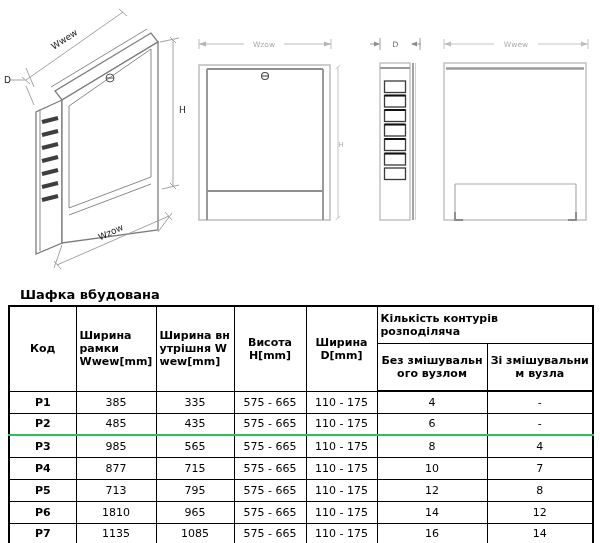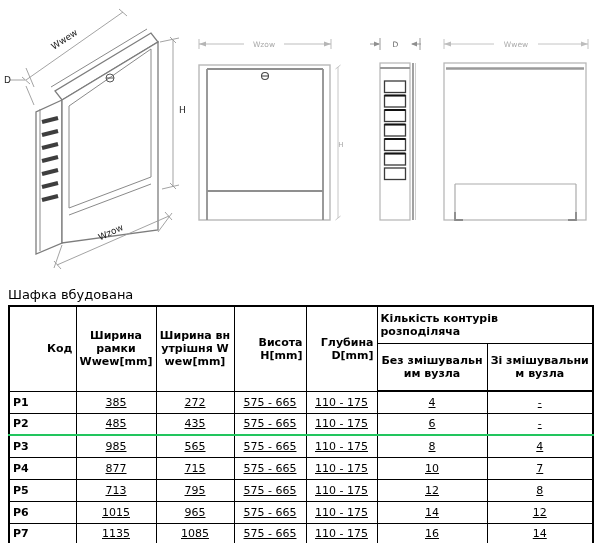--- a/index.html
+++ b/index.html
@@ -9,42 +9,42 @@
   
   .drawings{position:absolute;left:0;top:0;width:600px;height:287px;}
   .drawings svg{position:absolute;}
   #dwg-perspective{left:2px;top:2px;}
   #dwg-front{left:196px;top:33px;}
   #dwg-side{left:368px;top:33px;}
   #dwg-frame{left:438px;top:33px;}
   .dim-label{font-family:"DejaVu Sans",sans-serif;}
 
   
-  .doc-title{position:absolute;left:8px;top:287px;font-size:13px;font-weight:normal;}
+  .doc-title{position:absolute;left:20px;top:287px;font-size:13px;font-weight:bold;}
 
   
   table.spec{position:absolute;left:8px;top:305px;width:584px;
              border-collapse:collapse;table-layout:fixed;
              border:2px solid #000;font-size:11px;}
   table.spec td,table.spec th{border:1px solid #000;padding:1px 3px;
              vertical-align:middle;overflow:hidden;}
   th{font-weight:bold;}
   .col-code{width:67px;} .col-fw{width:80px;} .col-iw{width:78px;}
   .col-h{width:72px;} .col-d{width:71px;} .col-wo{width:110px;} .col-wi{width:106px;}
-  th.h-code{text-align:right;padding-left:10px;}
-  th.h-fw,th.h-iw{text-align:center;}
+  th.h-code{text-align:center;padding-left:10px;}
+  th.h-fw,th.h-iw{text-align:left;}
   th.h-iw{word-break:break-all;}
-  th.h-h,th.h-d{text-align:right;padding-left:5px;}
+  th.h-h,th.h-d{text-align:center;padding-left:5px;}
   th.h-group{text-align:left;padding-left:8px;height:34px;border-bottom:1px solid #000;}
   th.h-group .wrapbox{display:inline-block;max-width:165px;text-align:left;}
   th.h-sub{text-align:center;height:44px;word-break:break-all;}
   tr.hdr1 th{border-bottom-width:1px;}
   tr.hdr2 th, th.rowspan2{border-bottom:2px solid #000;}
-  td.c-code{font-weight:bold;text-align:left;padding-left:11px;}
-  td.num{text-align:center;text-decoration:underline;}
+  td.c-code{font-weight:bold;text-align:center;padding-left:11px;}
+  td.num{text-align:center;}
   tbody tr{height:22px;}
   tr.thick-bottom td{border-bottom:2px solid #22c55e;}
 </style>
 </head>
 <body>
 
 <div class="drawings">
 
   <svg id="dwg-perspective" width="192" height="272" viewBox="0 0 192 272">
     <g stroke="#7d7d7d" stroke-width="1.3" fill="#fff">
@@ -191,35 +191,35 @@
     <col class="col-d">
       <col class="col-wo">
       <col class="col-wi">
   </colgroup>
   <thead>
     <tr class="hdr1">
       <th rowspan="2" class="h-code rowspan2">Код</th>
       <th rowspan="2" class="h-fw rowspan2">Ширина рамки Wwew[mm]</th>
       <th rowspan="2" class="h-iw rowspan2">Ширина внутрішня Wwew[mm]</th>
       <th rowspan="2" class="h-h rowspan2">Висота H[mm]</th>
-      <th rowspan="2" class="h-d rowspan2">Глубина D[mm]</th>
+      <th rowspan="2" class="h-d rowspan2">Ширина D[mm]</th>
       <th colspan="2" class="h-group">
         <span class="wrapbox">Кількість контурів розподіляча</span>
       </th>
     </tr>
     <tr class="hdr2">
-      <th class="h-sub">Без змішувальним вузла</th>
+      <th class="h-sub">Без змішувального вузлом</th>
       <th class="h-sub">Зі змішувальним вузла</th>
     </tr>
   </thead>
   <tbody>
     <tr>
       <td class="c-code">P1</td>
       <td class="num">385</td>
-      <td class="num">272</td>
+      <td class="num">335</td>
       <td class="num">575 - 665</td>
       <td class="num">110 - 175</td>
       <td class="num">4</td>
       <td class="num">-</td>
     </tr>
     <tr class="thick-bottom">
       <td class="c-code">P2</td>
       <td class="num">485</td>
       <td class="num">435</td>
       <td class="num">575 - 665</td>
@@ -249,21 +249,21 @@
       <td class="c-code">P5</td>
       <td class="num">713</td>
       <td class="num">795</td>
       <td class="num">575 - 665</td>
       <td class="num">110 - 175</td>
       <td class="num">12</td>
       <td class="num">8</td>
     </tr>
     <tr>
       <td class="c-code">P6</td>
-      <td class="num">1015</td>
+      <td class="num">1810</td>
       <td class="num">965</td>
       <td class="num">575 - 665</td>
       <td class="num">110 - 175</td>
       <td class="num">14</td>
       <td class="num">12</td>
     </tr>
     <tr>
       <td class="c-code">P7</td>
       <td class="num">1135</td>
       <td class="num">1085</td>

